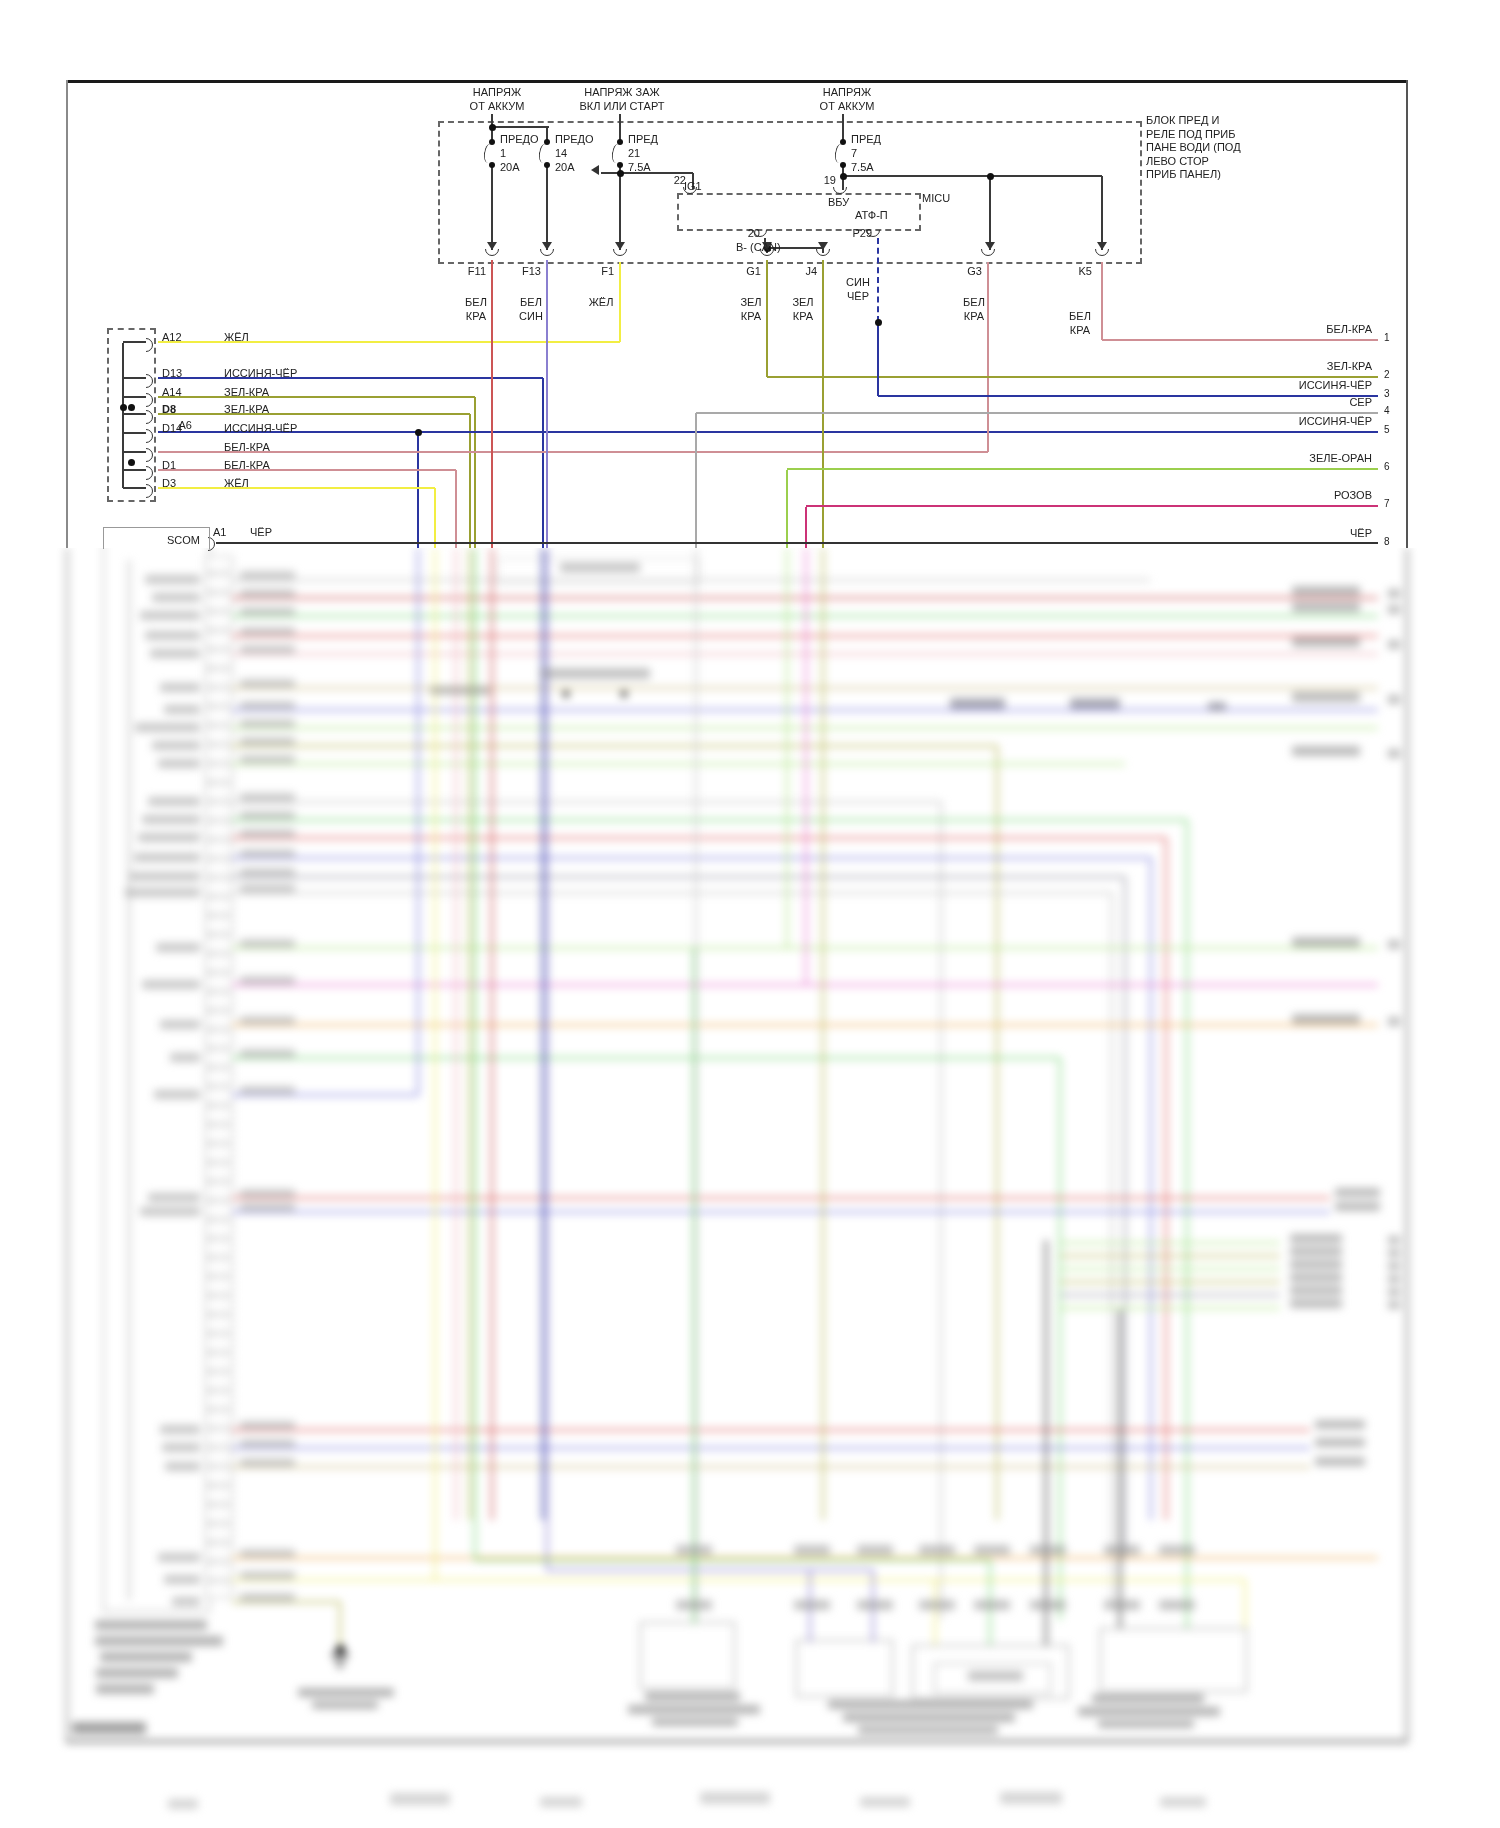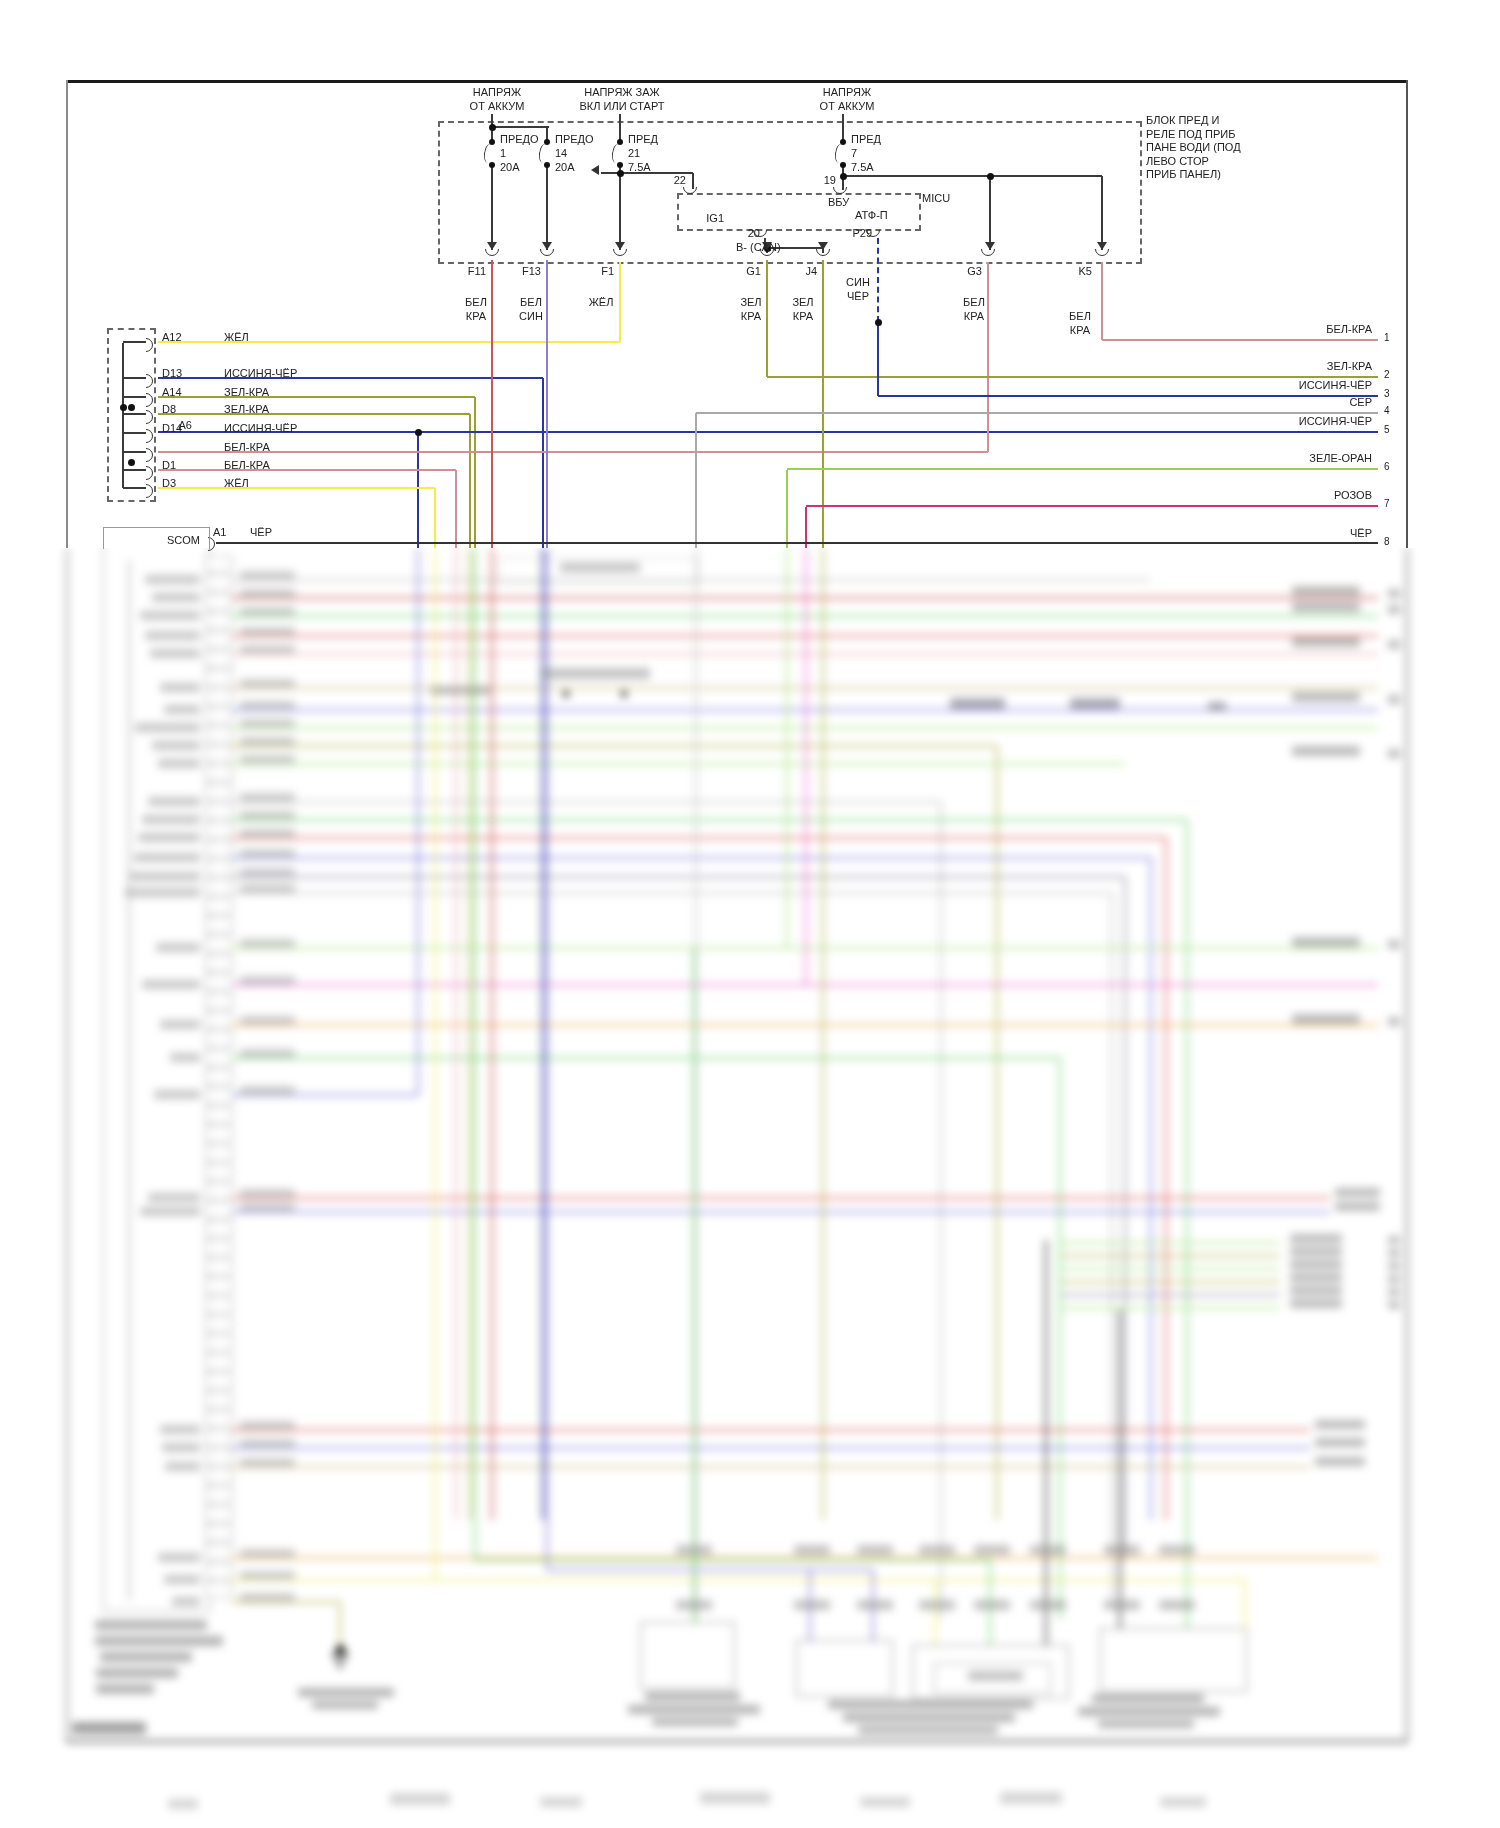--- a/index.html
+++ b/index.html
@@ -472,21 +472,21 @@
       <div class="lbl" style="left: 628px; top: 161px; width: 60px; text-align: left;">7.5A</div>
       <div class="lbl" style="left: 851px; top: 133px; width: 60px; text-align: left;">ПРЕД</div>
       <div class="lbl" style="left: 851px; top: 147px; width: 60px; text-align: left;">7</div>
       <div class="lbl" style="left: 851px; top: 161px; width: 60px; text-align: left;">7.5A</div>
       <div class="lbl" style="left: 1146px; top: 114px; width: 135px; text-align: left;">БЛОК ПРЕД И
 РЕЛЕ ПОД ПРИБ
 ПАНЕ ВОДИ (ПОД
 ЛЕВО СТОР
 ПРИБ ПАНЕЛ)</div>
       <div class="lbl" style="left: 668px; top: 174px; width: 18px; text-align: right;">22</div>
-      <div class="lbl" style="left: 684px; top: 212px; width: 40px; text-align: right;">IG1</div>
+      <div class="lbl" style="left: 684px; top: 180px; width: 40px; text-align: left;">IG1</div>
       <div class="lbl" style="left: 818px; top: 174px; width: 18px; text-align: right;">19</div>
       <div class="lbl" style="left: 828px; top: 196px; width: 40px; text-align: left;">ВБУ</div>
       <div class="lbl" style="left: 922px; top: 192px; width: 50px; text-align: left;">MICU</div>
       <div class="lbl" style="left: 736px; top: 209px; width: 60px; text-align: left; margin-top: 32px;">B- (CAN)</div>
       <div class="lbl" style="left: 744px; top: 227px; width: 16px; text-align: right;">20</div>
       <div class="lbl" style="left: 855px; top: 209px; width: 50px; text-align: left;">АТФ-П</div>
       <div class="lbl" style="left: 846px; top: 227px; width: 26px; text-align: right;">P29</div>
       <div class="lbl" style="left: 446px; top: 265px; width: 40px; text-align: right;">F11</div>
       <div class="lbl" style="left: 501px; top: 265px; width: 40px; text-align: right;">F13</div>
       <div class="lbl" style="left: 574px; top: 265px; width: 40px; text-align: right;">F1</div>
@@ -508,21 +508,21 @@
       <div class="lbl" style="left: 1058px; top: 310px; width: 44px; text-align: center;">БЕЛ
 КРА</div>
       <div class="lbl" style="left: 836px; top: 276px; width: 44px; text-align: center;">СИН
 ЧЁР</div>
       <div class="lbl" style="left: 162px; top: 331px; width: 30px; text-align: left;">A12</div>
       <div class="lbl" style="left: 224px; top: 331px; width: 110px; text-align: left;">ЖЁЛ</div>
       <div class="lbl" style="left: 162px; top: 367px; width: 30px; text-align: left;">D13</div>
       <div class="lbl" style="left: 224px; top: 367px; width: 110px; text-align: left;">ИССИНЯ-ЧЁР</div>
       <div class="lbl" style="left: 162px; top: 386px; width: 30px; text-align: left;">A14</div>
       <div class="lbl" style="left: 224px; top: 386px; width: 110px; text-align: left;">ЗЕЛ-КРА</div>
-      <div class="lbl" style="left: 162px; top: 403px; width: 30px; text-align: left;">D8</div>
+      <div class="lbl" style="left: 162px; top: 403px; width: 30px; text-align: left; font-weight: bold;">D8</div>
       <div class="lbl" style="left: 224px; top: 403px; width: 110px; text-align: left;">ЗЕЛ-КРА</div>
       <div class="lbl" style="left: 162px; top: 422px; width: 30px; text-align: left;">D14</div>
       <div class="lbl" style="left: 224px; top: 422px; width: 110px; text-align: left;">ИССИНЯ-ЧЁР</div>
       <div class="lbl" style="left: 162px; top: 419px; width: 30px; text-align: right;">A6</div>
       <div class="lbl" style="left: 224px; top: 441px; width: 110px; text-align: left;">БЕЛ-КРА</div>
       <div class="lbl" style="left: 162px; top: 459px; width: 30px; text-align: left;">D1</div>
       <div class="lbl" style="left: 224px; top: 459px; width: 110px; text-align: left;">БЕЛ-КРА</div>
       <div class="lbl" style="left: 162px; top: 477px; width: 30px; text-align: left;">D3</div>
       <div class="lbl" style="left: 224px; top: 477px; width: 110px; text-align: left;">ЖЁЛ</div>
       <div class="lbl" style="left: 118px; top: 534px; width: 82px; text-align: right;">SCOM</div>

